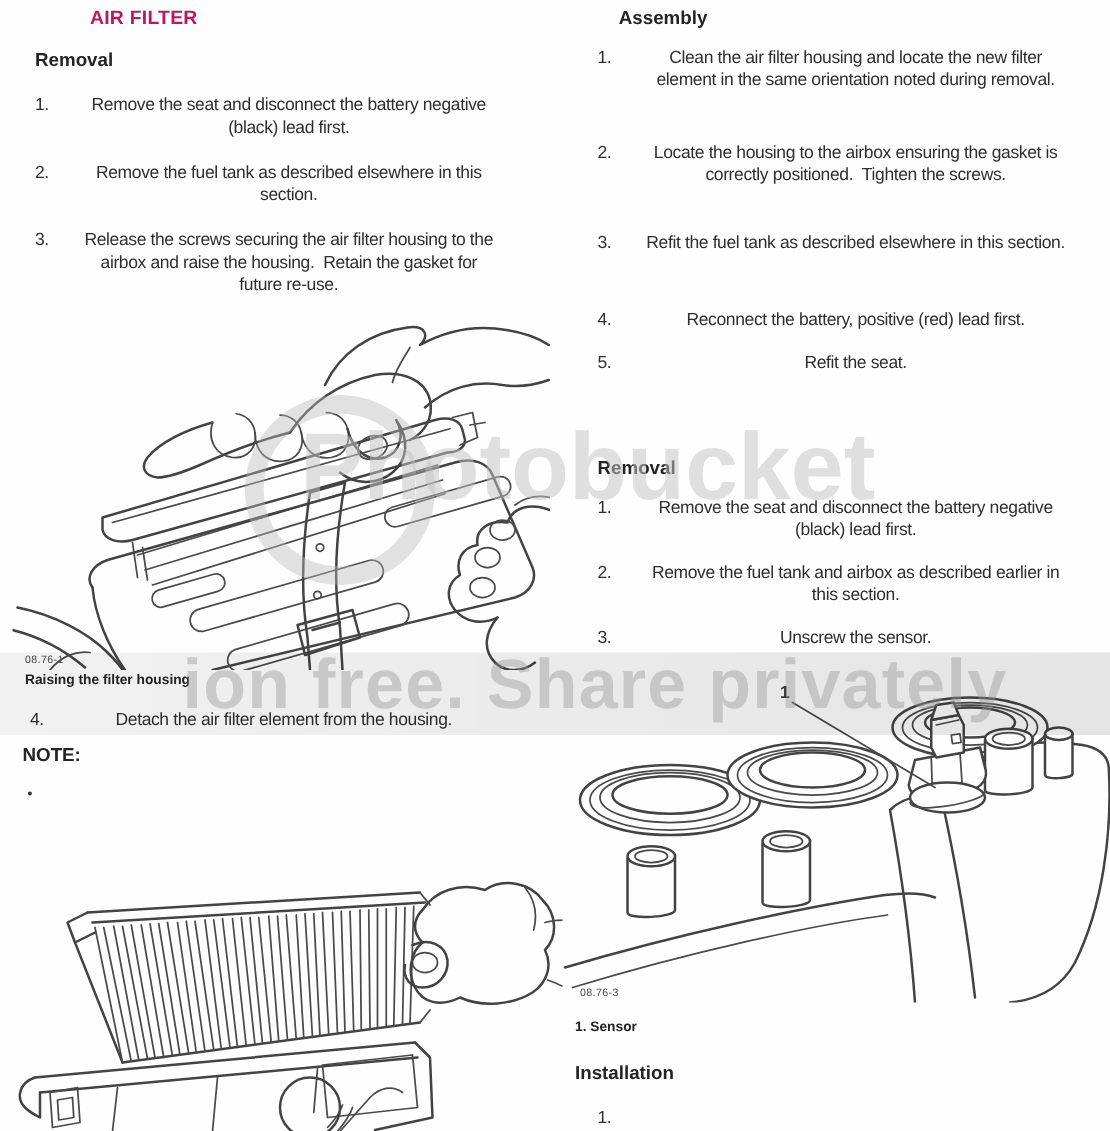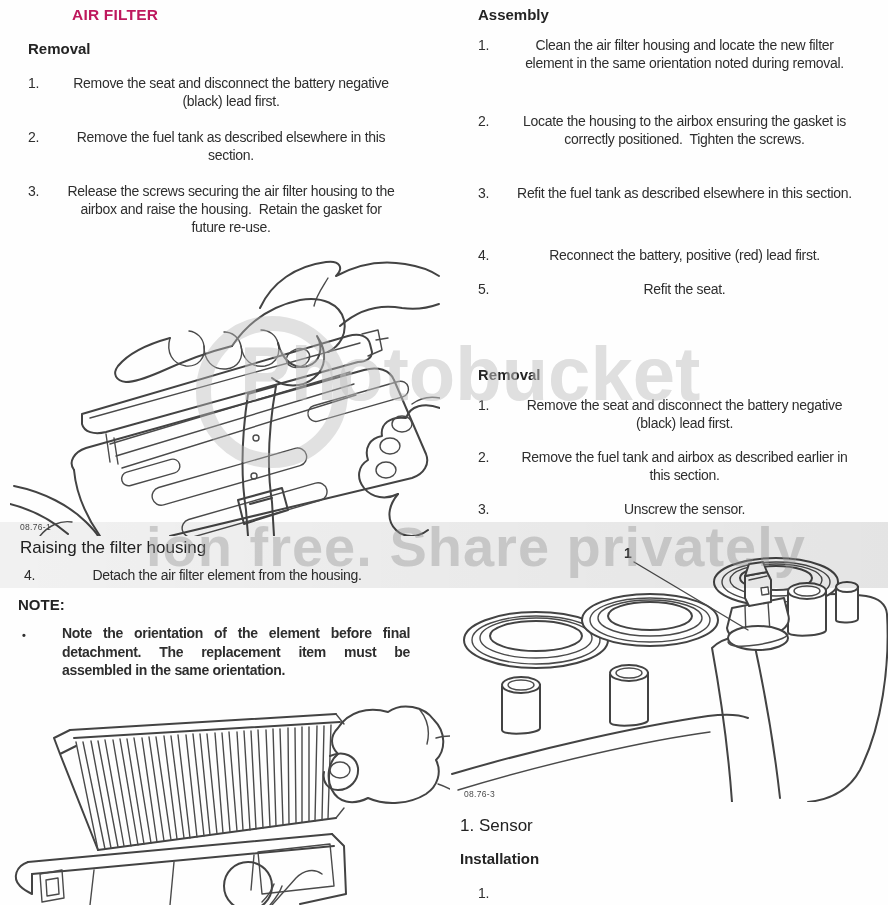--- a/index.html
+++ b/index.html
@@ -10,21 +10,21 @@
   }
   .abs{position:absolute;}
   
   .h1{font-size:15.5px; font-weight:bold; letter-spacing:.2px; color:#be185d;margin-left:44px;}
   .h2{font-size:15px; font-weight:bold; color:#242424;}
   
   .step{position:absolute; display:flex; font-size:14px; line-height:18px; letter-spacing:-0.3px;}
   .step .num{flex:none; width:34px;}
   .step .txt{flex:1; white-space:pre-wrap;text-align:center;}
   .col-l .txt{width:338px;}
-  .caption{font-size:17px; font-weight:normal; color:#222;}
+  .caption{font-size:11px; font-weight:bold; color:#222;}
   .note-row{position:absolute; display:flex; font-size:14px; line-height:18.5px; font-weight:bold; letter-spacing:-0.3px;}
   .note-row .bullet{flex:none; width:40px; font-size:11px; padding-top:2px;}
   .note-row .txt{width:348px; text-align:justify; white-space:normal;}
   .figref{font-size:8.5px; fill:#4a4a4a; letter-spacing:.3px; font-family:"Liberation Sans",sans-serif;}
   svg{display:block;}
   svg .ln{fill:none; stroke:#434343; stroke-width:2; stroke-linecap:round; stroke-linejoin:round;}
   svg .ln-thin{fill:none; stroke:#4a4a4a; stroke-width:1.4; stroke-linecap:round; stroke-linejoin:round;}
   svg .white{fill:#fefefe; stroke:#434343; stroke-width:2; stroke-linejoin:round;}
   
   .wm{pointer-events:none;}
@@ -107,21 +107,20 @@
   <div class="abs caption" style="left:20px; top:538px;">Raising the filter housing</div>
 
   <div class="step col-l" style="left:24px; top:566px;">
     <span class="num">4.</span>
     <span class="txt">Detach the air filter element from the housing.</span>
   </div>
 
   <div class="abs h2" style="left:18px; top:596px;">NOTE:</div>
   <div class="note-row" style="left:22px; top:624px;">
     <span class="bullet">•</span>
-    <span class="txt">Note the orientation of the element before final detachment.  The replacement item must be assembled in the same orientation.</span>
   </div>
 
   <svg class="abs" style="left:0px; top:698px;" width="450" height="207" viewBox="0 0 450 207">
 
     <path class="ln" d="M70,32 L336,16 M74,40 L340,24"></path>
     <path class="ln" d="M70,32 L54,40 L60,56 L76,48 M60,56 L98,152"></path>
     <path class="ln" d="M98,152 L336,120"></path>
     <path class="ln-thin" d="M336,16 L344,26 M336,120 L344,110"></path>
 
     <path class="ln-thin" d="M76,44 L98,152 M83,44 L105,151 M91,43 L111,150 M98,43 L118,149 M105,42 L124,148 M113,42 L131,148 M120,41 L138,147 M127,41 L144,146 M134,40 L151,145 M142,40 L157,144 M149,39 L164,143 M156,39 L171,142 M164,38 L177,141 M171,38 L184,140 M178,37 L190,140 M186,37 L197,139 M193,36 L204,138 M200,36 L210,137 M207,36 L217,136 M215,35 L223,135 M222,35 L230,134 M229,34 L237,133 M237,34 L243,132 M244,33 L250,132 M251,33 L256,131 M258,32 L263,130 M266,32 L270,129 M273,31 L276,128 M280,31 L283,127 M288,30 L289,126 M295,30 L296,125 M302,29 L302,124 M309,29 L309,123 M317,28 L315,123 M324,28 L322,122 M331,27 L328,121"></path>
@@ -134,21 +133,21 @@
     <path class="ln" d="M28,164 L332,136 M32,176 L334,148"></path>
     <path class="ln" d="M28,164 C16,168 12,180 20,188 C24,192 28,194 32,196 L32,176"></path>
     <path class="ln-thin" d="M94,172 L90,207 M174,164 L170,207 M254,157 L251,192"></path>
     <path class="ln" d="M332,136 L344,148 L346,196 L300,206"></path>
     <path class="ln-thin" d="M258,154 L330,146 L334,188 L262,196 Z"></path>
     <path class="ln-thin" d="M40,176 L62,172 L64,200 L42,204 Z M46,182 L58,180 L59,196 L47,198 Z"></path>
     <circle class="ln" cx="248" cy="188" r="24"></circle>
     <path class="ln-thin" d="M262,204 C268,198 272,192 274,186 M270,207 C276,200 280,194 282,188 M272,207 L296,180 C304,172 314,170 322,176"></path>
   </svg>
 
-  <div class="abs h2" style="left:478px; top:6px;">Assembly</div>
+  <div class="abs h2" style="left:495px; top:6px;">Assembly</div>
 
   <div class="step" style="left:478px; top:36px;">
     <span class="num">1.</span>
     <span class="txt" style="width:345px;">Clean the air filter housing and locate the new filter element in the same orientation noted during removal.</span>
   </div>
   <div class="step" style="left:478px; top:112px;">
     <span class="num">2.</span>
     <span class="txt" style="width:345px;">Locate the housing to the airbox ensuring the gasket is correctly positioned.  Tighten the screws.</span>
   </div>
   <div class="step" style="left:478px; top:184px;">

